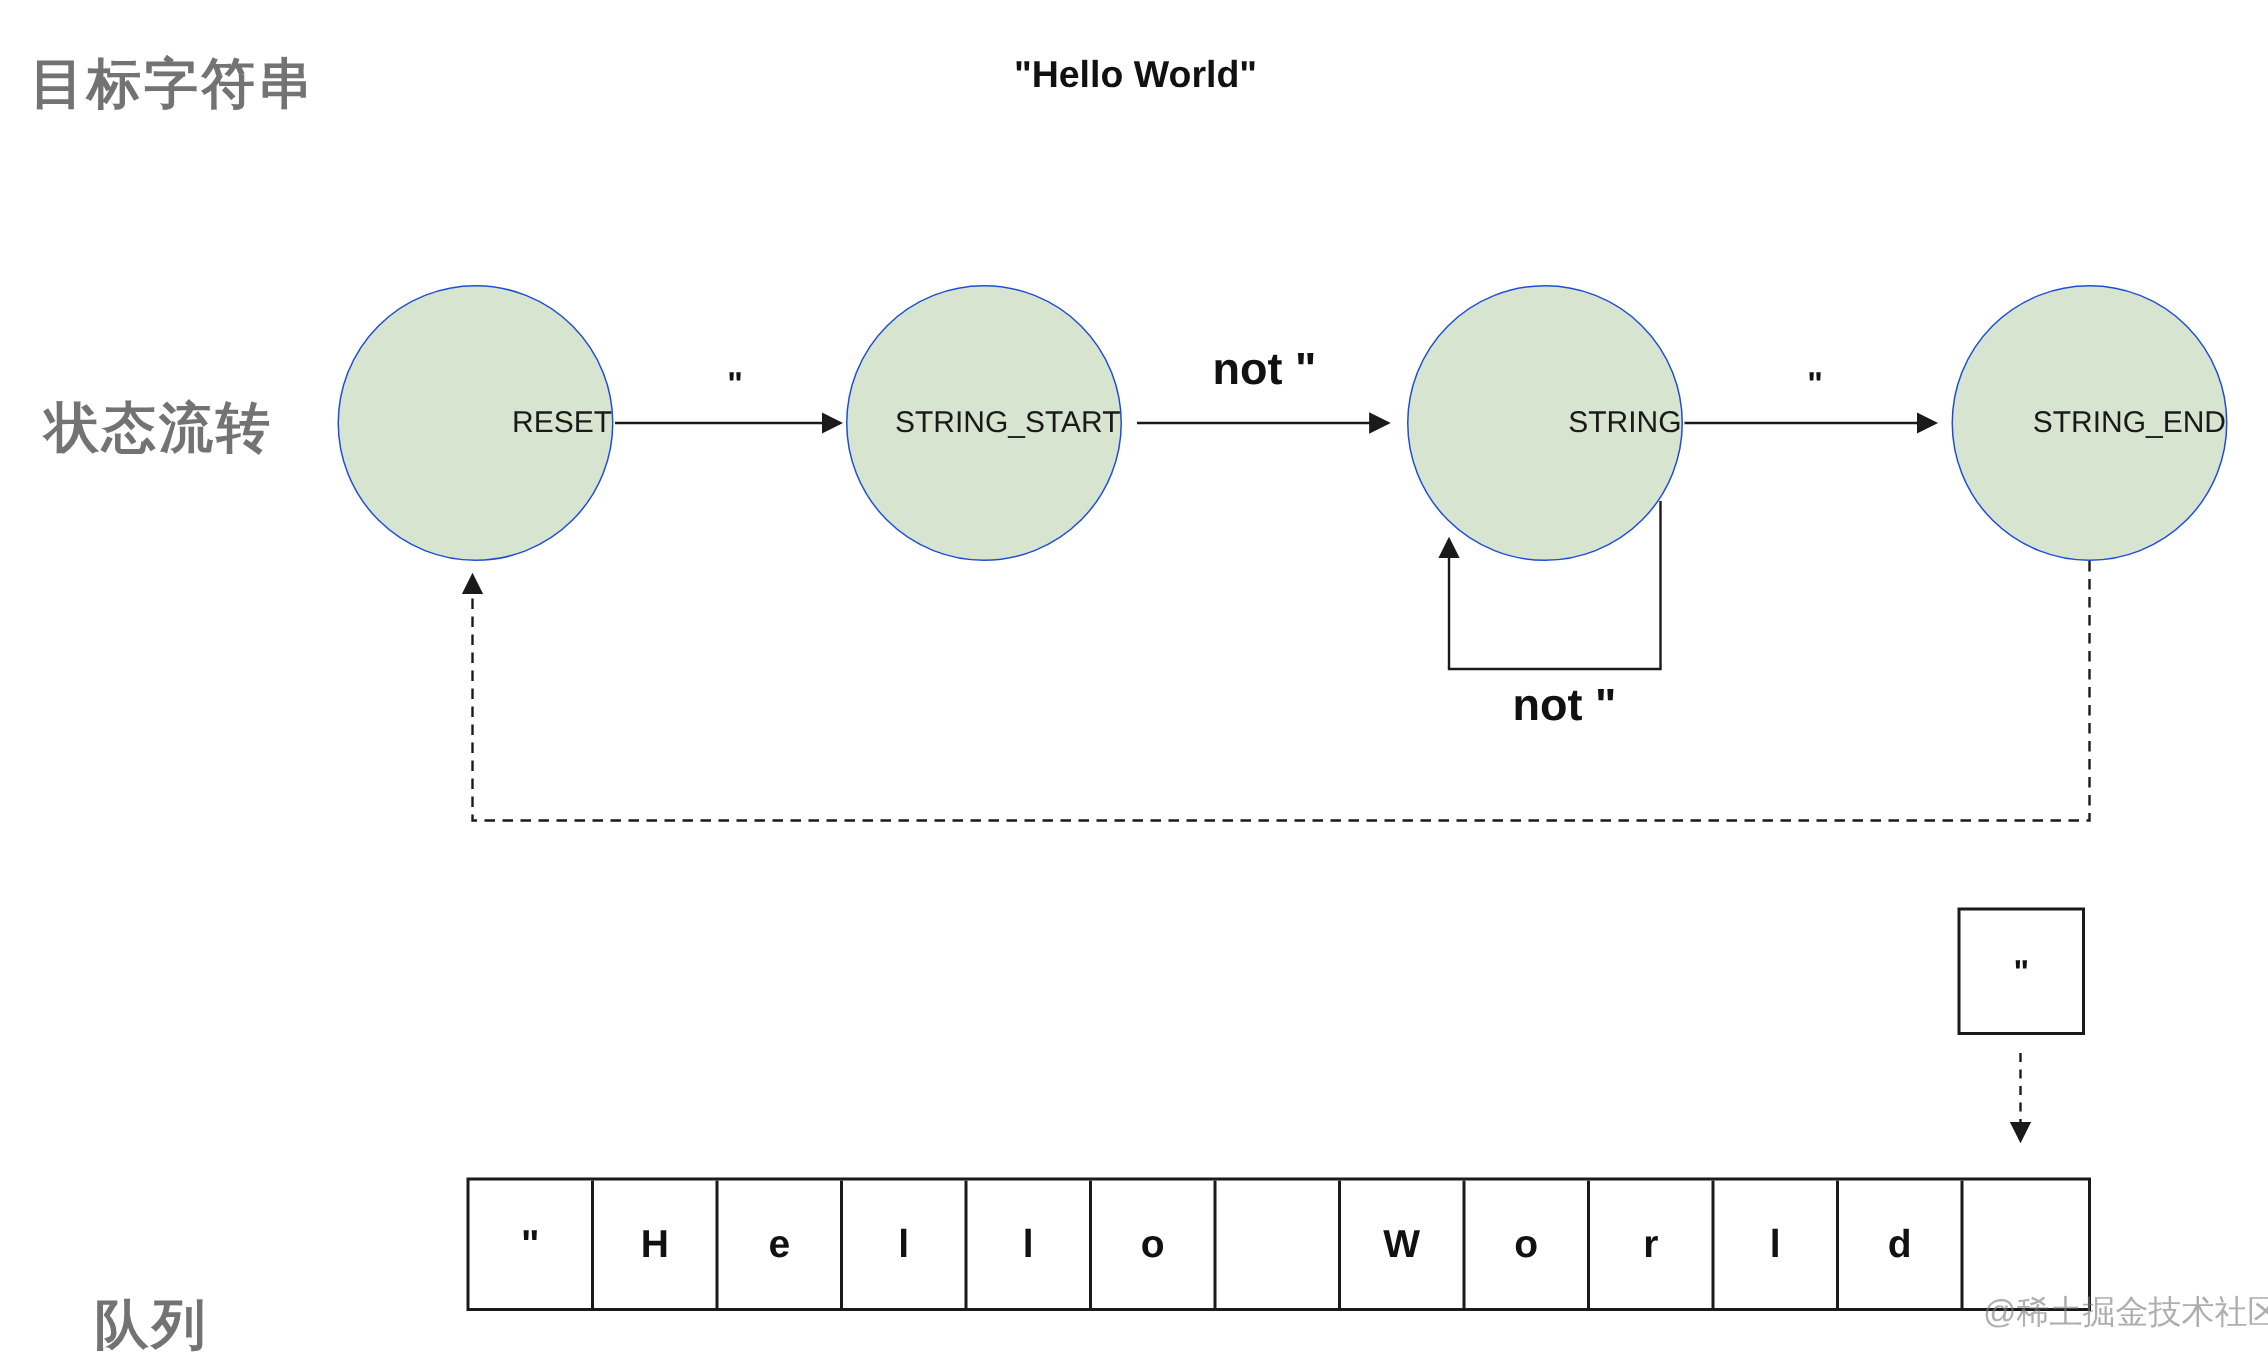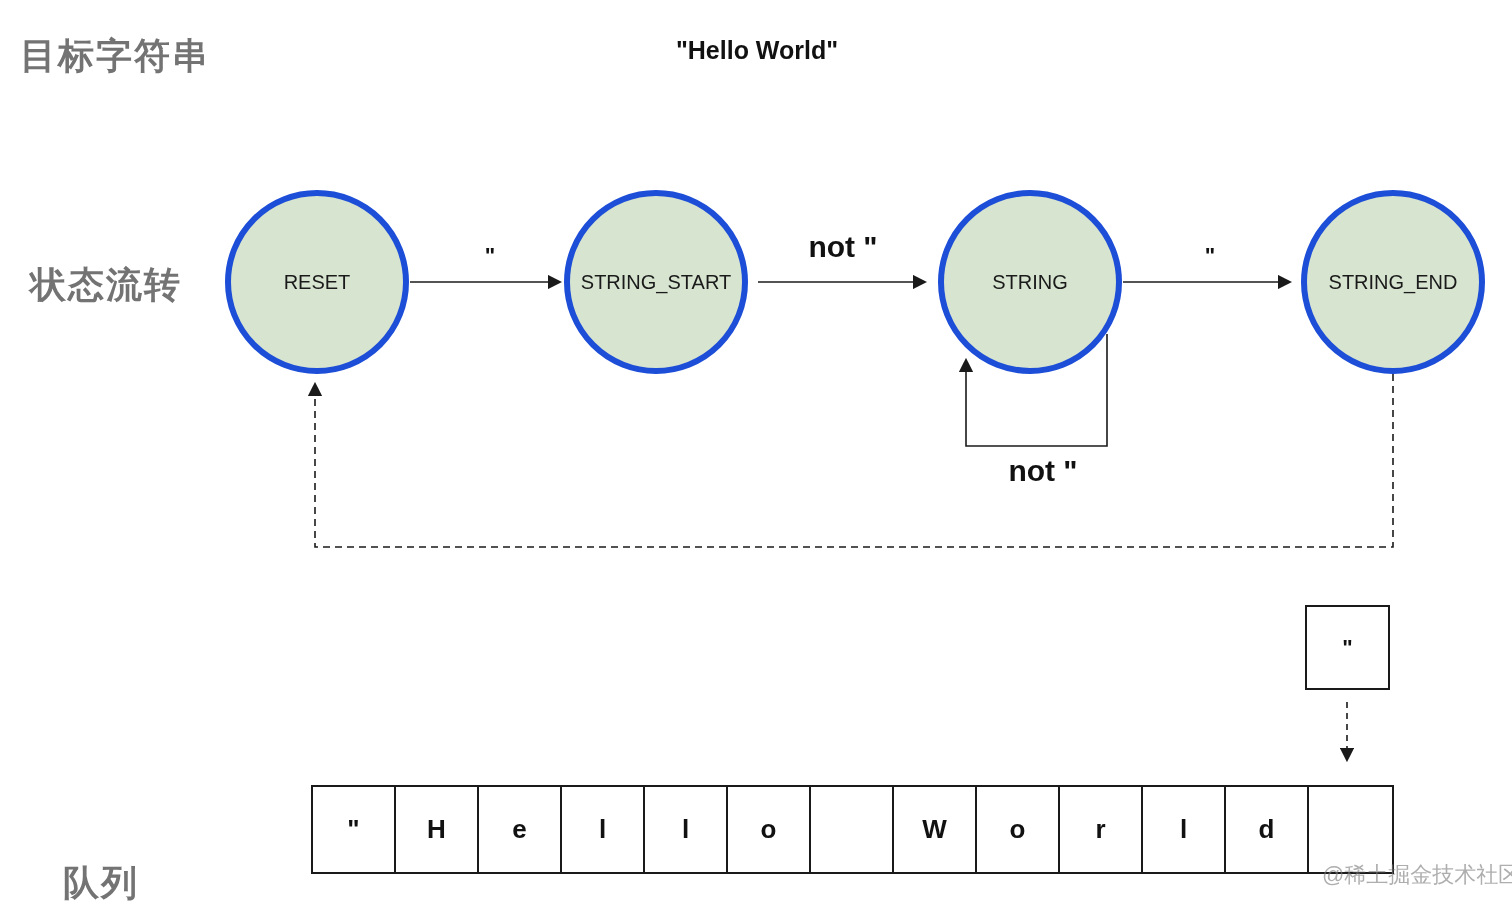--- a/index.html
+++ b/index.html
@@ -45,24 +45,24 @@
     z-index: 0;
   }
 
   
   .state-node {
     position: absolute;
     width: 184px;
     height: 184px;
     border-radius: 50%;
     background: #d7e4d0;
-    border: 6px solid #1d4ed8;
+    border: 1px solid #1d4ed8;
     display: flex;
     align-items: center;
-    justify-content: center;
+    justify-content: flex-end;
     color: #1a1a1a;
     font-size: 20px;
     white-space: nowrap;
     z-index: 1;
     box-sizing: border-box;
   }
 
   
   .edge-label {
     position: absolute;

